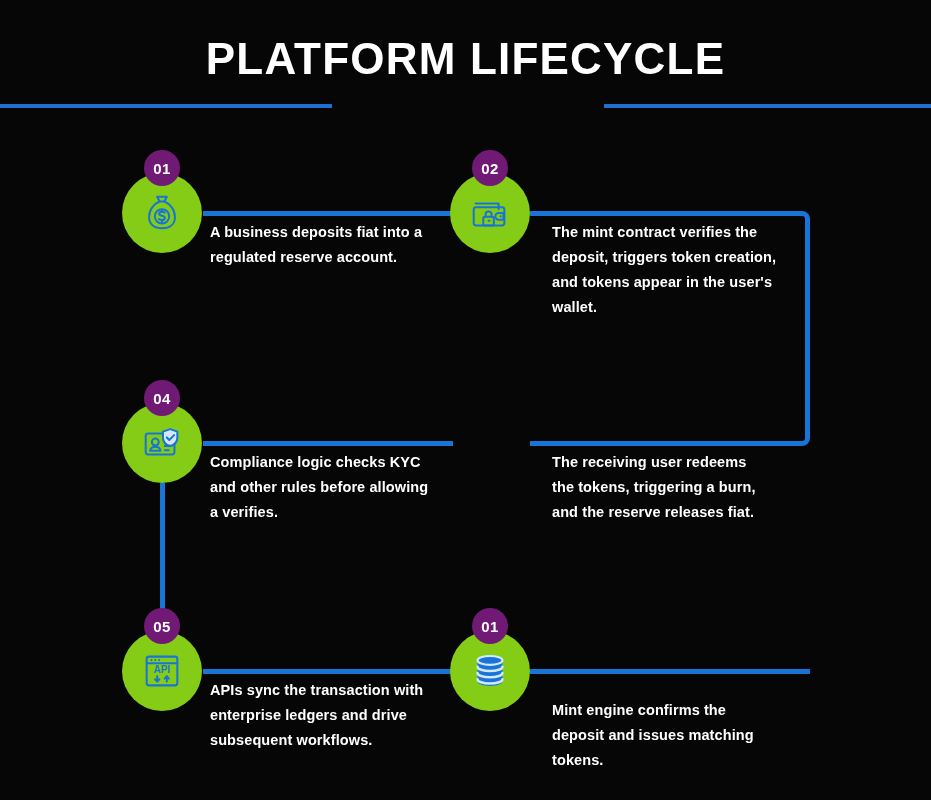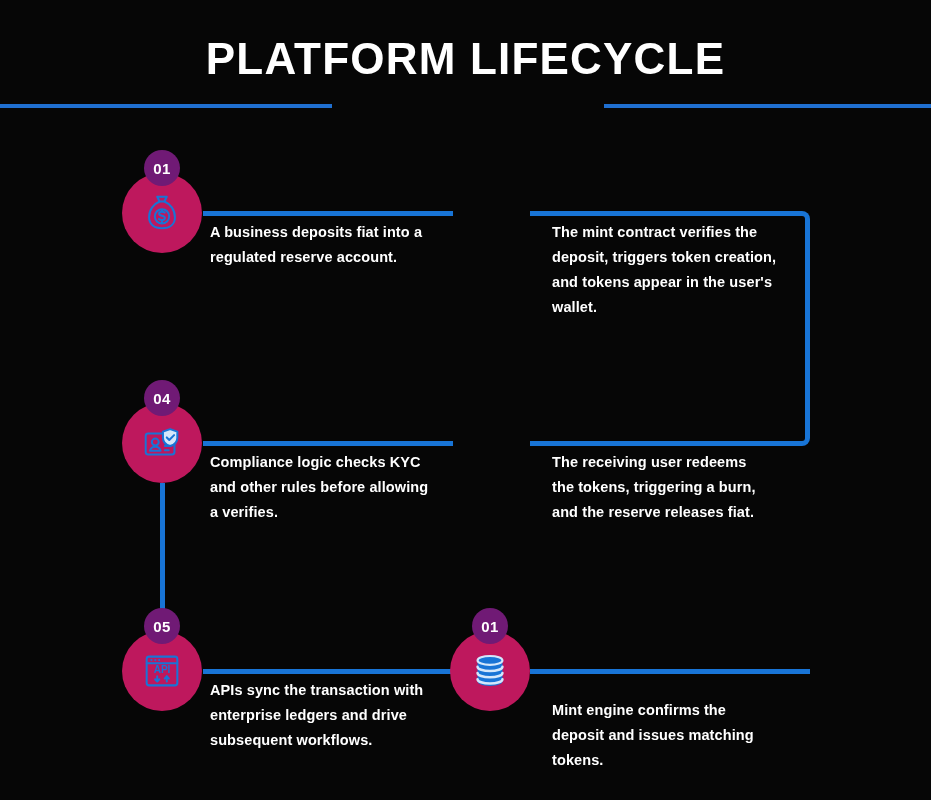--- a/index.html
+++ b/index.html
@@ -69,21 +69,21 @@
     width: 80px;
     height: 80px;
   }
   .node-disc {
     position: absolute;
     left: 0;
     top: 0;
     width: 80px;
     height: 80px;
     border-radius: 50%;
-    background: #be185d;
+    background: #84cc16;
     display: flex;
     align-items: center;
     justify-content: center;
   }
   .node-badge {
     position: absolute;
     left: 50%;
     top: -23px;
     transform: translateX(-50%);
     width: 36px;
@@ -138,20 +138,34 @@
         <path d="M26.5 12c6 2.5 11 8.5 11 16.5 0 7-5 11.5-13.5 11.5S10.5 35.5 10.5 28.5c0-8 5-14 11-16.5"></path>
         <circle cx="24" cy="27.5" r="7.5"></circle>
         <path d="M26.8 23.6c-.8-.7-1.9-1-2.9-1-1.6 0-2.9.9-2.9 2.1s1.1 1.8 2.9 2.2c1.9.4 3.1 1 3.1 2.3s-1.3 2.2-3.1 2.2c-1.2 0-2.3-.4-3.1-1.1"></path>
         <path d="M24 20.6v1.9M24 32.5v1.9"></path>
       </svg>
     </div>
     <div class="node-badge">01</div>
   </div>
   <div class="step-text" style="left:210px; top:220px; width:225px;">A business deposits fiat into a regulated reserve account.</div>
 
+  <div class="node" style="left:450px; top:173px;">
+    <div class="node-disc">
+      <svg class="node-icon" viewBox="0 0 48 48" fill="none" stroke="#1874d6" stroke-width="2.1" stroke-linecap="round" stroke-linejoin="round">
+        <path d="M9 14h24v6"></path>
+        <rect x="7" y="18" width="32" height="19" rx="2.5"></rect>
+        <path d="M33 24h5v7h-5a3.5 3.5 0 0 1 0-7z"></path>
+        <circle cx="35.2" cy="27.5" r="1.1" fill="#1874d6" stroke="none"></circle>
+        <rect x="17" y="28" width="11" height="9" rx="1.6"></rect>
+        <path d="M19.4 28v-2.4a3.1 3.1 0 0 1 6.2 0V28"></path>
+        <path d="M22.5 32h1"></path>
+      </svg>
+    </div>
+    <div class="node-badge">02</div>
+  </div>
   <div class="step-text" style="left:552px; top:220px; width:232px;">The mint contract verifies the deposit, triggers token creation, and tokens appear in the user's wallet.</div>
 
   <div class="step-text" style="left:552px; top:450px; width:220px;">The receiving user redeems the tokens, triggering a burn, and the reserve releases fiat.</div>
 
   <div class="node" style="left:122px; top:403px;">
     <div class="node-disc">
       <svg class="node-icon" viewBox="0 0 48 48" fill="none" stroke="#1874d6" stroke-width="2.1" stroke-linecap="round" stroke-linejoin="round">
         <rect x="7" y="14" width="30" height="22" rx="2.5"></rect>
         <circle cx="17" cy="23" r="3.6"></circle>
         <path d="M11.5 32c.6-2.6 2.8-4.2 5.5-4.2s4.9 1.6 5.5 4.2z"></path>

